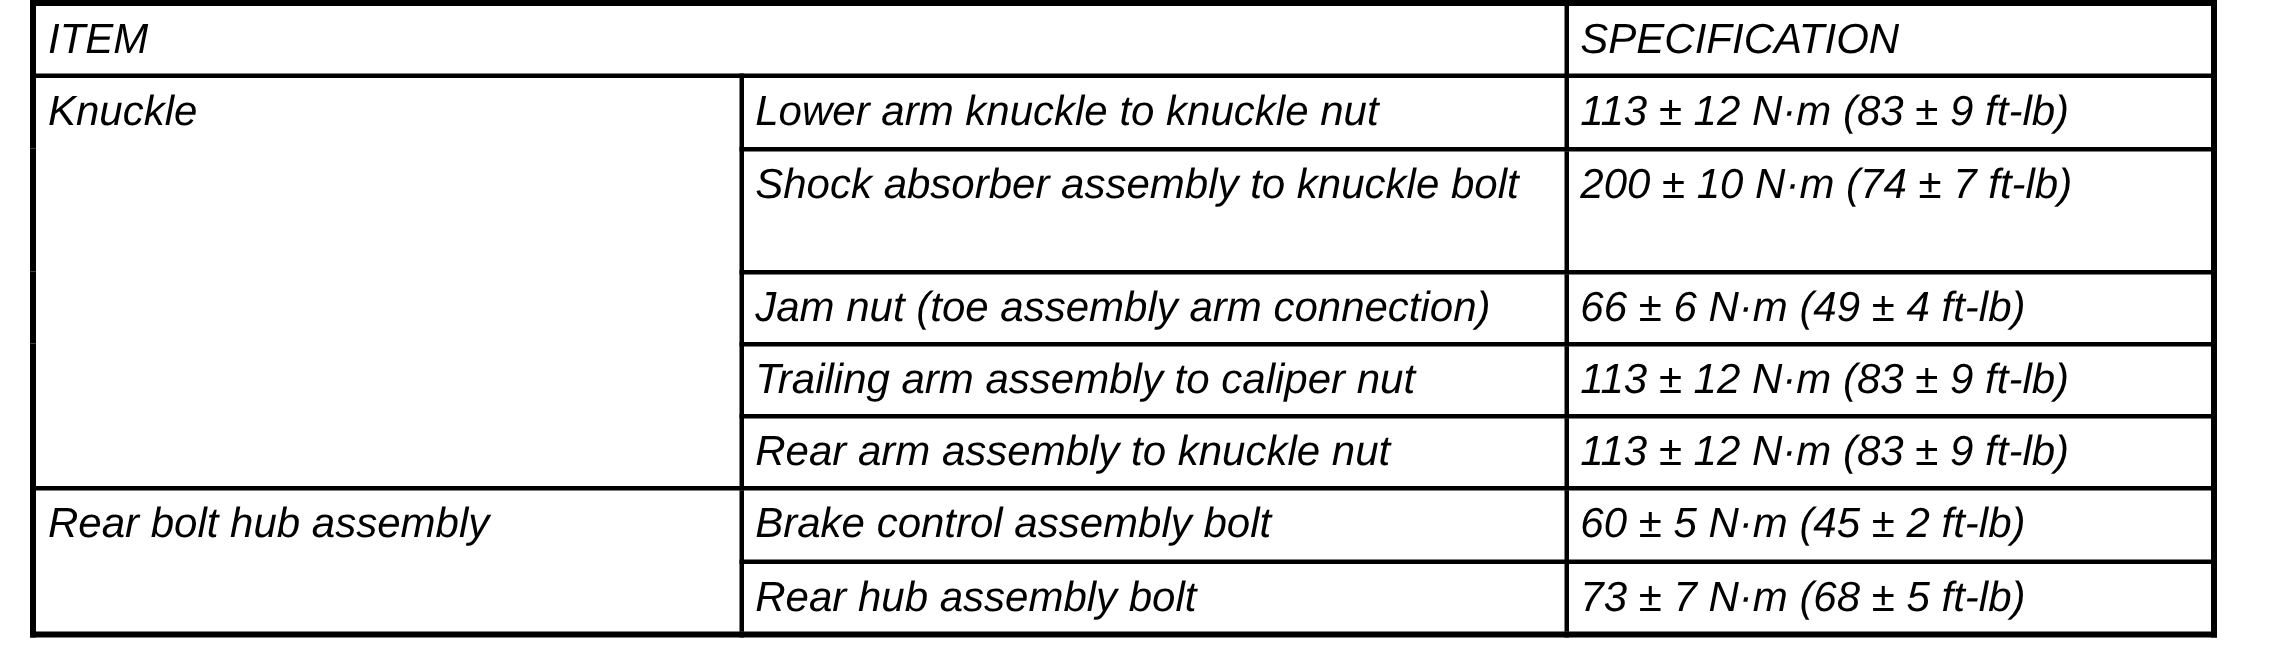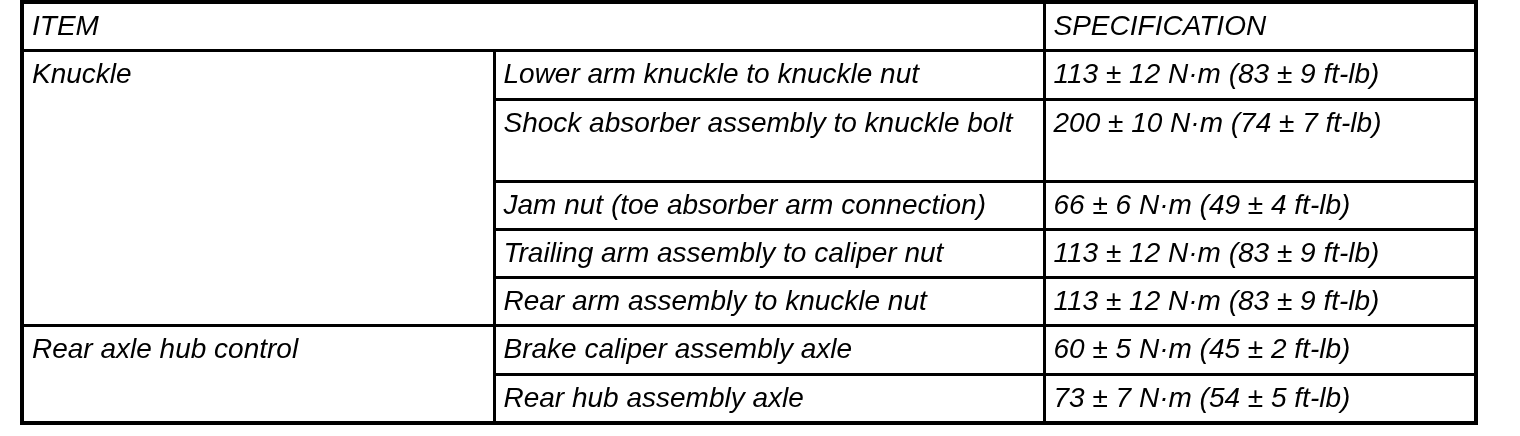--- a/index.html
+++ b/index.html
@@ -100,41 +100,41 @@
         <td>Lower arm knuckle to knuckle nut</td>
         <td>113 ± 12 N·m (83 ± 9 ft-lb)</td>
       </tr>
 
       <tr class="r-tall">
         <td>Shock absorber assembly to knuckle bolt</td>
         <td>200 ± 10 N·m (74 ± 7 ft-lb)</td>
       </tr>
 
       <tr class="r-norm">
-        <td>Jam nut (toe absorber arm connection)</td>
+        <td>Jam nut (toe assembly arm connection)</td>
         <td>66 ± 6 N·m (49 ± 4 ft-lb)</td>
       </tr>
 
       <tr class="r-norm">
         <td>Trailing arm assembly to caliper nut</td>
         <td>113 ± 12 N·m (83 ± 9 ft-lb)</td>
       </tr>
 
       <tr class="r-norm">
         <td>Rear arm assembly to knuckle nut</td>
         <td>113 ± 12 N·m (83 ± 9 ft-lb)</td>
       </tr>
 
       <tr class="r-norm">
-        <td class="group-cell" rowspan="2">Rear axle hub control</td>
-        <td>Brake caliper assembly axle</td>
+        <td class="group-cell" rowspan="2">Rear bolt hub assembly</td>
+        <td>Brake control assembly bolt</td>
         <td>60 ± 5 N·m (45 ± 2 ft-lb)</td>
       </tr>
 
       <tr class="r-norm">
-        <td>Rear hub assembly axle</td>
-        <td>73 ± 7 N·m (54 ± 5 ft-lb)</td>
+        <td>Rear hub assembly bolt</td>
+        <td>73 ± 7 N·m (68 ± 5 ft-lb)</td>
       </tr>
 
     </tbody>
   </table>
 
 </div>
 
 </body></html>

